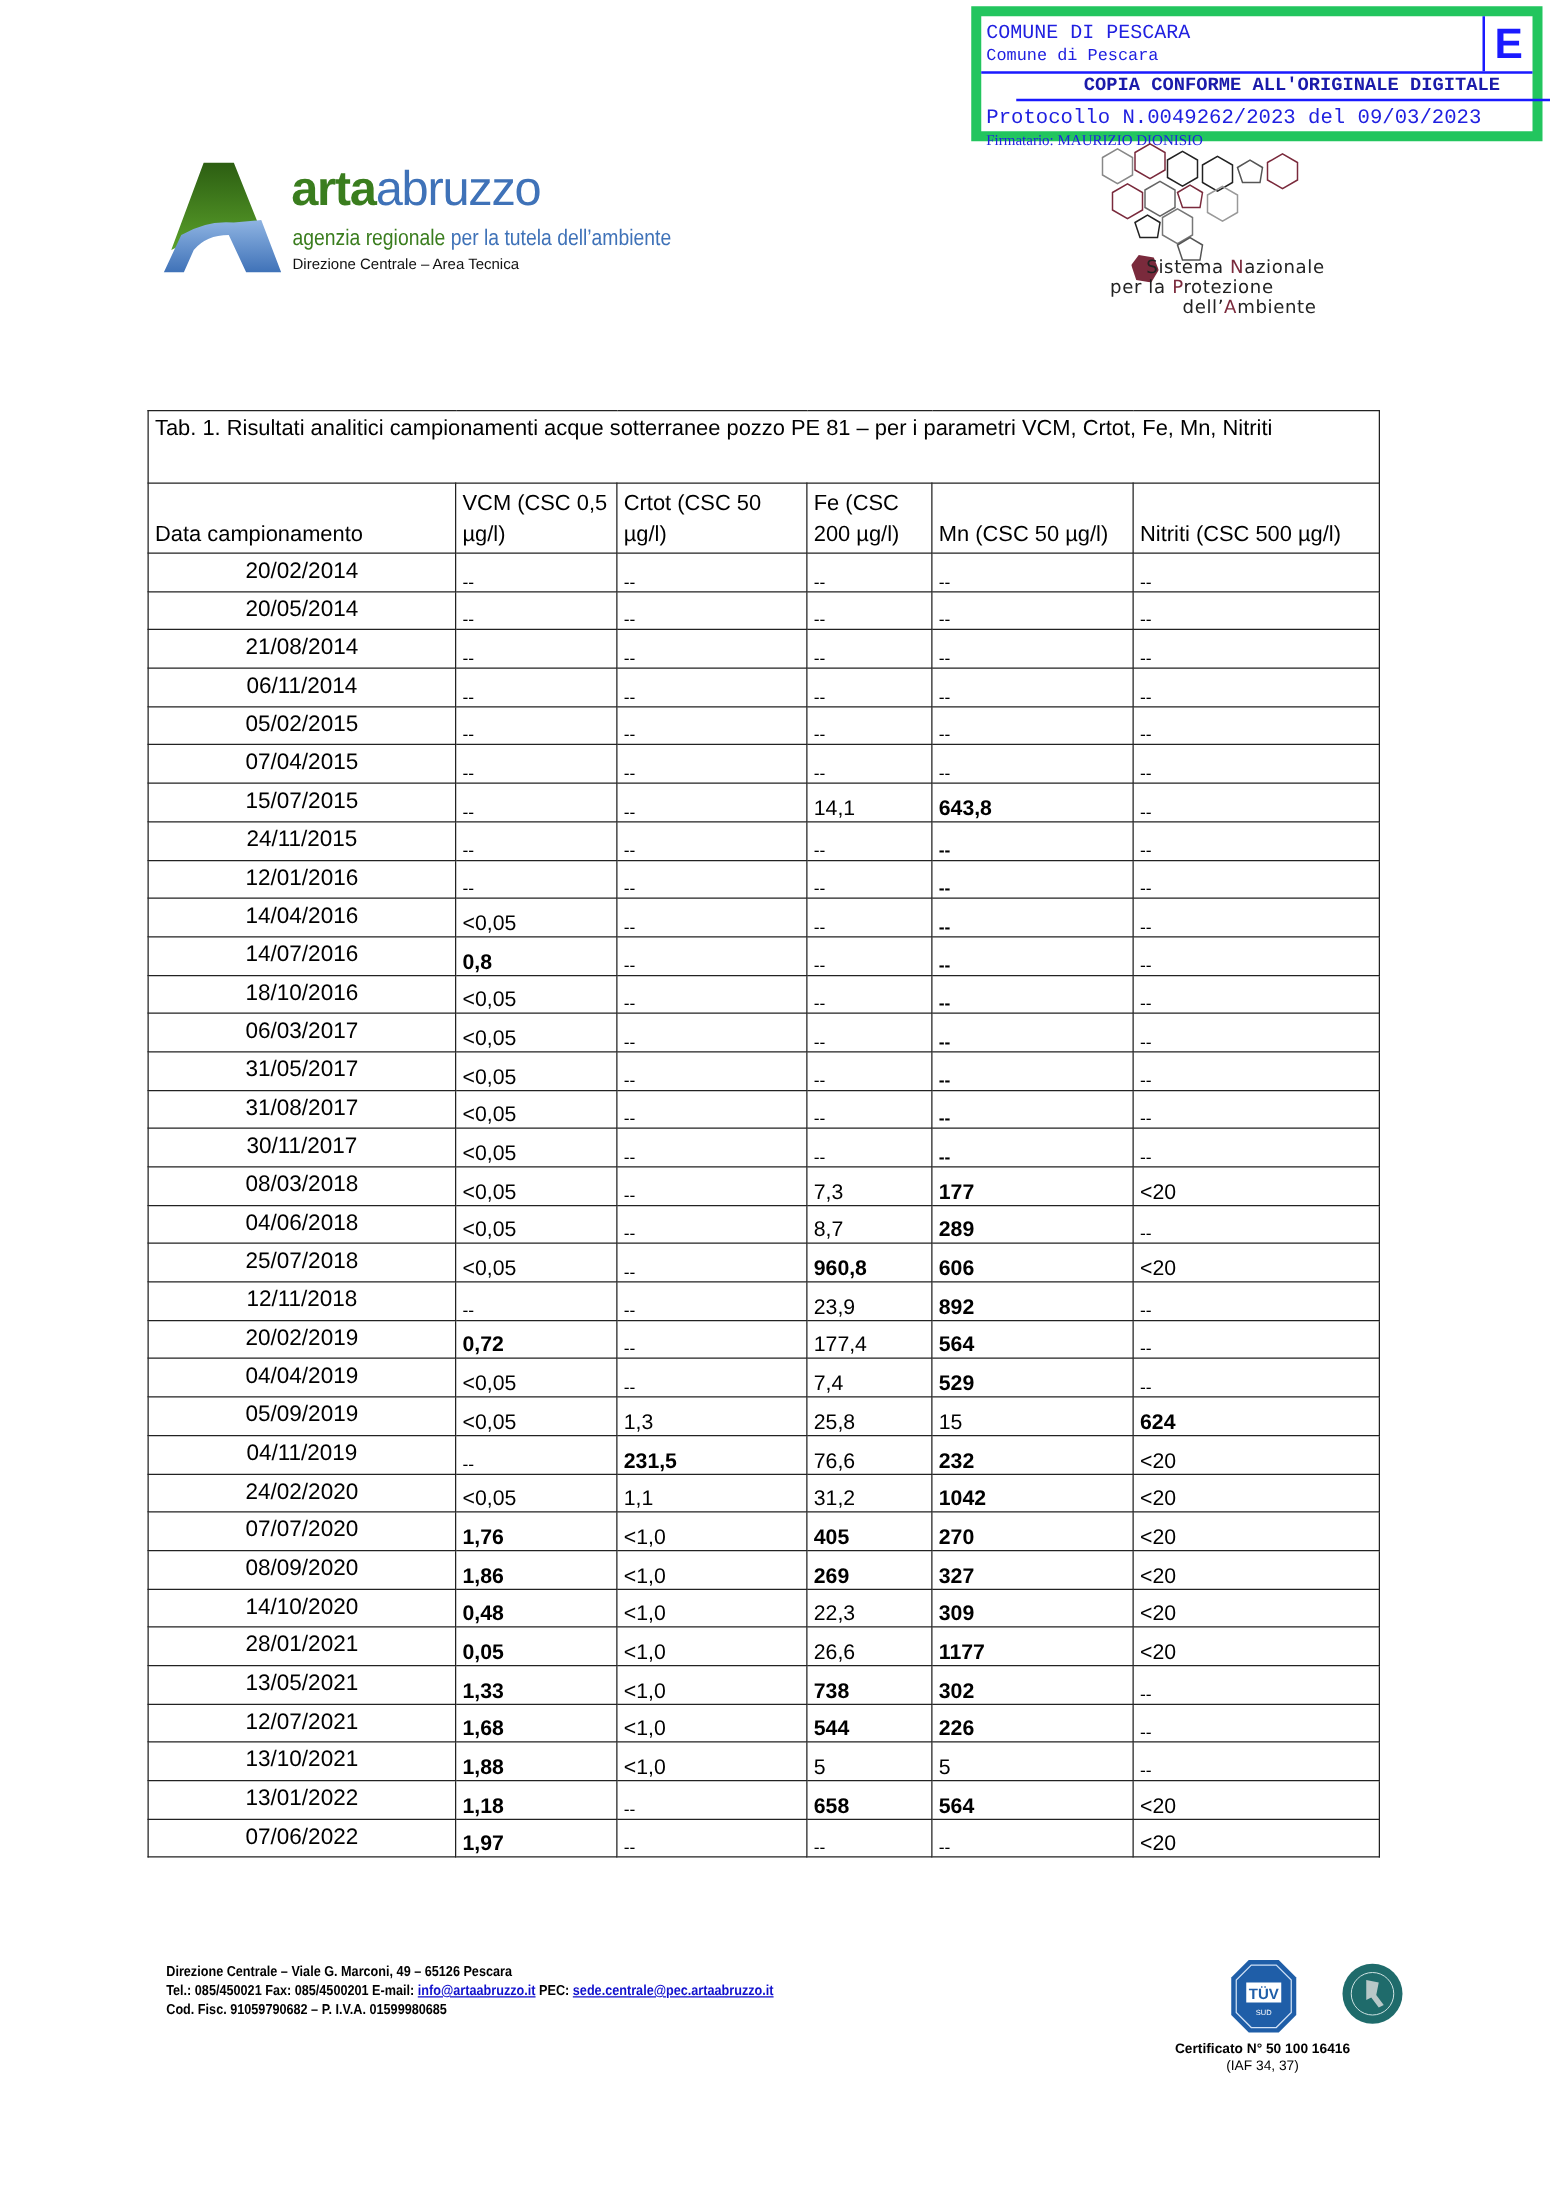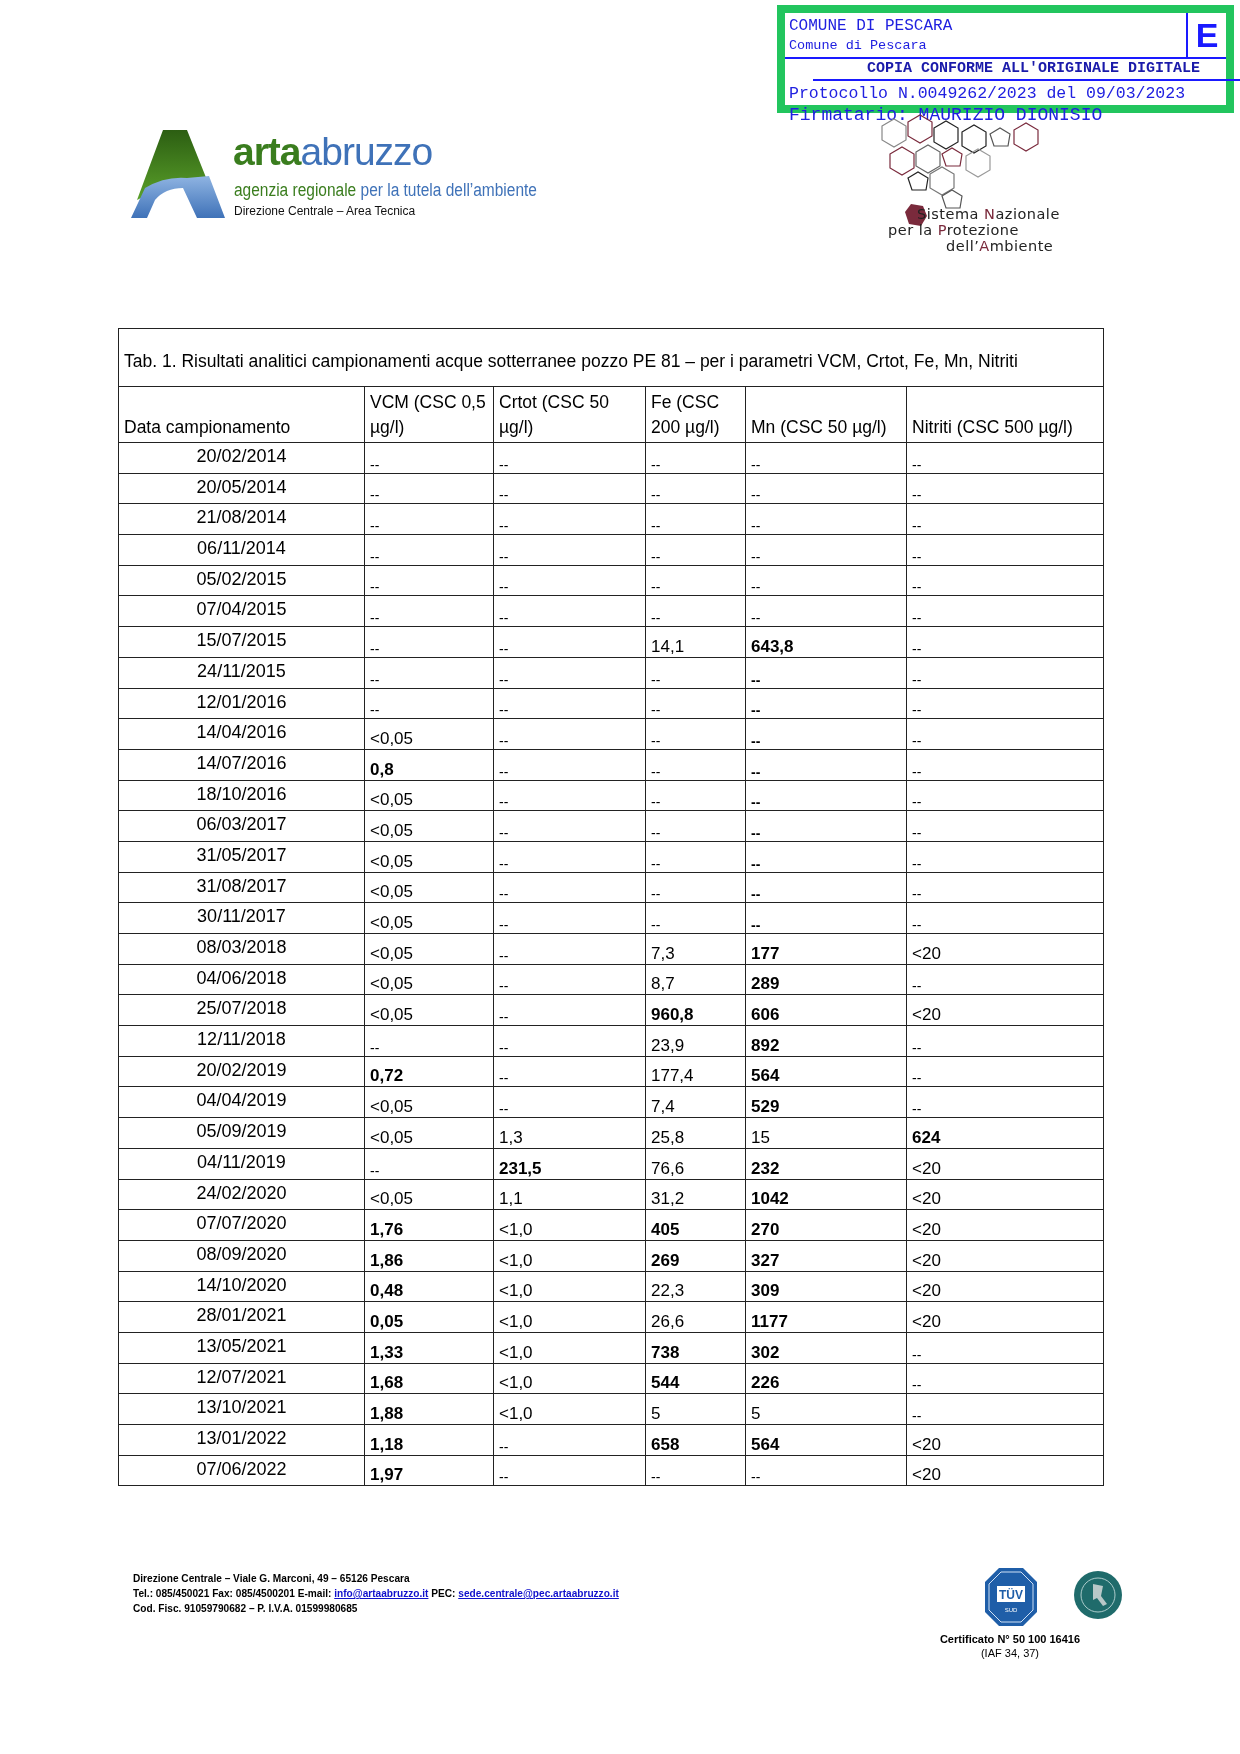--- a/index.html
+++ b/index.html
@@ -6,21 +6,21 @@
   body { width: 1240px; height: 1754px; position: relative; overflow: hidden; font-family: "Liberation Sans", sans-serif; color: #000; }
 
   
   .stamp { position: absolute; left: 777px; top: 5px; width: 457px; height: 108px; border: 8px solid #22c55e; box-sizing: border-box; font-family: "Liberation Mono", "DejaVu Sans Mono", monospace; color: #2020e0; }
   .stamp .row1 { position: absolute; left: 0; top: 0; width: 100%; height: 46px; border-bottom: 2px solid #1a1aff; box-sizing: border-box; }
   .stamp .row1 .l1 { position: absolute; left: 4px; top: 4px; font-size: 16px; }
   .stamp .row1 .l2 { position: absolute; left: 4px; top: 25px; font-size: 13.5px; }
   .stamp .row1 .letter { position: absolute; right: 0; top: 0; width: 40px; height: 44px; border-left: 2px solid #1a1aff; box-sizing: border-box; font-family: "Liberation Sans", sans-serif; font-weight: bold; font-size: 34px; text-align: center; line-height: 44px; color: #1a1aff; }
   .stamp .row2 { position: absolute; left: 0; top: 46px; width: 100%; height: 22px; border-bottom: 2px solid #1a1aff; box-sizing: border-box; font-weight: bold; font-size: 15px; text-align: center; line-height: 20px; color: #1a1aaa; margin-left: 28px; }
   .stamp .row3 { position: absolute; left: 4px; top: 71px; font-size: 16.5px; white-space: nowrap; }
-  .stamp .row4 { position: absolute; left: 4px; top: 92px; font-size: 18px; white-space: nowrap; }
+  .stamp .row4 { position: absolute; left: 4px; top: 92px; font-size: 12px; white-space: nowrap; font-family: Liberation Serif, serif; }
 
   
   .arta { position: absolute; left: 115px; top: 122px; width: 440px; height: 100px; }
   .arta svg.mark { position: absolute; left: 10px; top: 8px; }
   .arta .brand { position: absolute; left: 118px; top: 0px; font-size: 39px; line-height: 60px; letter-spacing: -1px; }
   .arta .brand .b1 { color: #3a7d1e; font-weight: bold; }
   .arta .brand .b2 { color: #3f72b8; }
   .arta .tag { position: absolute; left: 119px; top: 58px; font-size: 18px; white-space: nowrap; transform: scaleX(0.86); transform-origin: left; }
   .arta .tag .g { color: #3a7d1e; }
   .arta .tag .bl { color: #3f72b8; }
@@ -28,21 +28,21 @@
 
   
   .snpa { position: absolute; left: 862px; top: 104px; width: 220px; height: 150px; }
   .snpa .t { position: absolute; font-family: "DejaVu Sans", sans-serif; font-size: 14.5px; color: #222; white-space: nowrap; letter-spacing: 0.5px; }
   .snpa .t .m { color: #7a2a3c; }
 
   
   .tbl-wrap { position: absolute; left: 118px; top: 328px; width: 985px; }
   table { border-collapse: collapse; width: 985px; table-layout: fixed; font-family: "Liberation Sans Narrow", "Liberation Sans", sans-serif; }
   td { border: 1.5px solid #222; padding: 0 5px; font-size: 17px; vertical-align: bottom; height: 30.7px; box-sizing: border-box; white-space: nowrap; overflow: hidden; }
-  td.caption { height: 58px; vertical-align: top; padding-top: 20px; white-space: normal; line-height: 25px; font-size: 17.5px; }
+  td.caption { height: 58px; vertical-align: top; padding-top: 1px; white-space: normal; line-height: 25px; font-size: 17.5px; }
   tr.hdr td { height: 56px; white-space: normal; line-height: 25px; vertical-align: bottom; padding-bottom: 2px; font-size: 17.5px; }
   td.date { vertical-align: top; padding-top: 3px; font-size: 18px; text-align: center; }
   td.r { text-align: left; }
   td.b { font-weight: bold; }
   td.d { font-size: 14px; }
   td.bd { font-weight: bold; font-size: 14px; }
 
   
   .foot { position: absolute; left: 133px; top: 1571px; font-size: 11.5px; font-weight: bold; line-height: 15px; transform: scaleX(0.88); transform-origin: left; white-space: nowrap; }
   .foot a { color: #1010cc; text-decoration: underline; }

